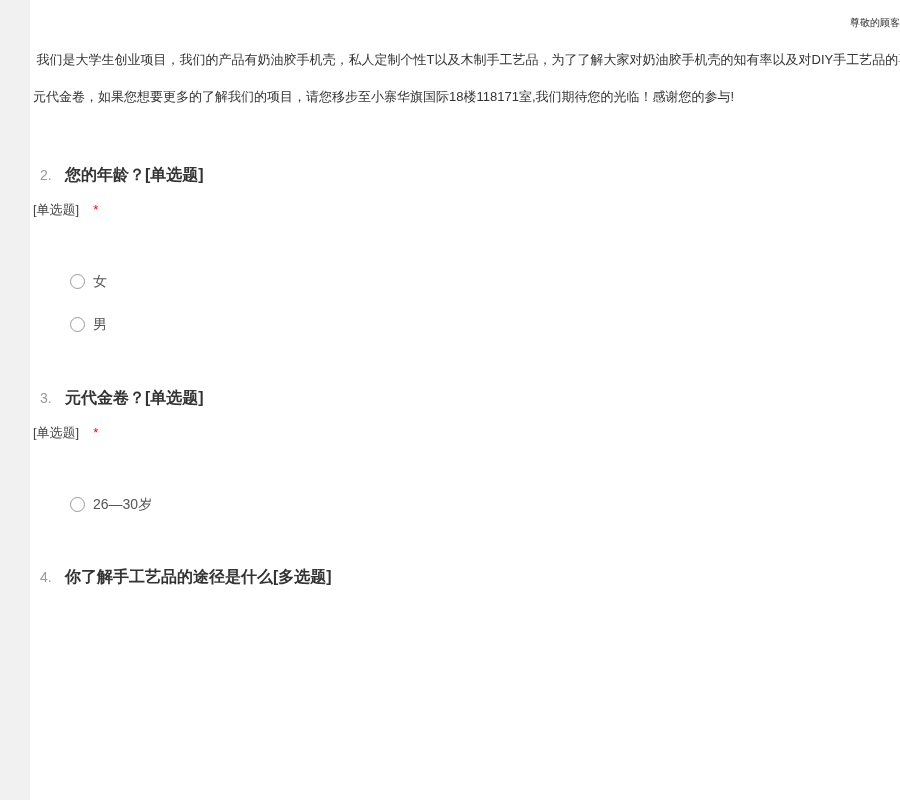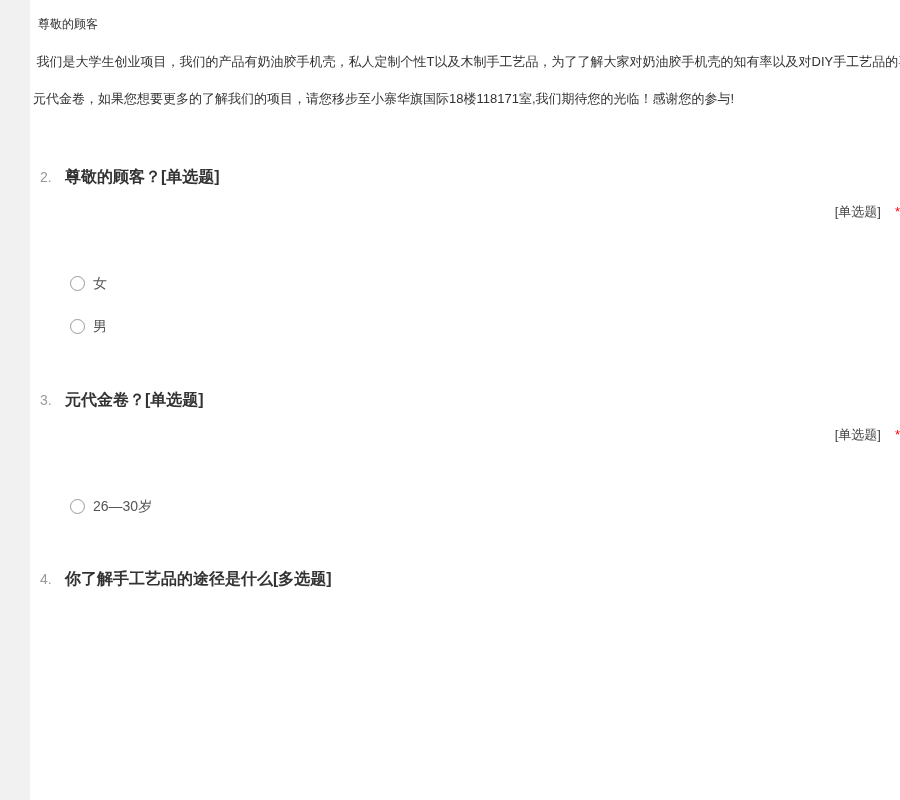--- a/index.html
+++ b/index.html
@@ -11,25 +11,26 @@
   }
   .content {
     margin-left:30px;
     width:870px;
     height:800px;
     background:#ffffff;
     padding:18px 0 0 3px;
     overflow:hidden;
   }
   .greeting {
-    font-size:12px;
+    font-size:10px;
     font-weight:400;
     color:#333;
     line-height:1;
     margin-left:5px;
+    text-align:right;
   }
   .intro { margin-top:13px; }
   .intro-line {
     font-size:13px;
     color:#333;
     line-height:37px;
     white-space:pre;
     overflow:hidden;
     width:867px;
   }
@@ -42,25 +43,24 @@
     flex:0 0 25px;
   }
   .q-title {
     font-size:16px;
     font-weight:700;
     color:#333;
     line-height:1.2;
   }
   .q-sub {
     margin-top:19px;
-    margin-left:24px;
+    margin-left:0;
     font-size:13px;
     color:#444;
     line-height:1.15;
-    text-align:right;
   }
   .q-required {
     color:#ff0000;
     margin-left:14px;
     font-size:13px;
   }
   .options { margin-top:55px; margin-left:37px; list-style:none; }
   .option-row {
     display:flex;
     align-items:center;
@@ -93,21 +93,21 @@
   <h1 class="greeting">尊敬的顾客</h1>
 
   <div class="intro">
     <div class="intro-line"> 我们是大学生创业项目，我们的产品有奶油胶手机壳，私人定制个性T以及木制手工艺品，为了了解大家对奶油胶手机壳的知有率以及对DIY手工艺品的喜爱程度，我</div>
     <div class="intro-line">元代金卷，如果您想要更多的了解我们的项目，请您移步至小寨华旗国际18楼118171室,我们期待您的光临！感谢您的参与!</div>
   </div>
 
   <div class="question q2">
     <div class="q-title-row">
       <span class="q-number">2.</span>
-      <span class="q-title">尊敬的顾客？[单选题]</span>
+      <span class="q-title">您的年龄？[单选题]</span>
     </div>
     <div class="q-sub">
       <span>[单选题]</span><span class="q-required">*</span>
     </div>
     <ul class="options">
       <li class="option-row">
         <span class="radio"></span>
         <span class="option-label">女</span>
       </li>
       <li class="option-row">

